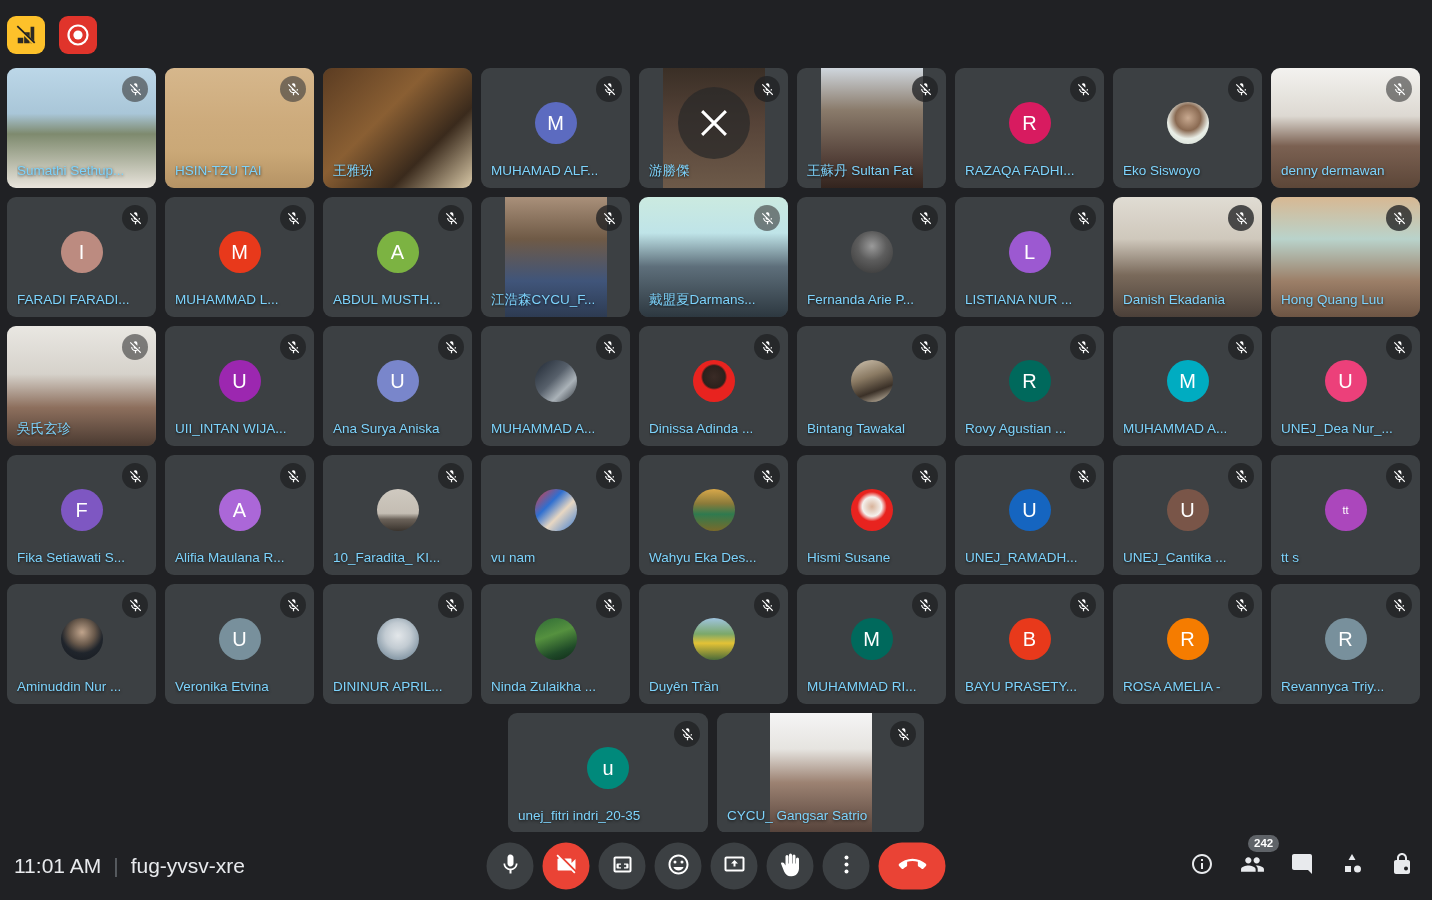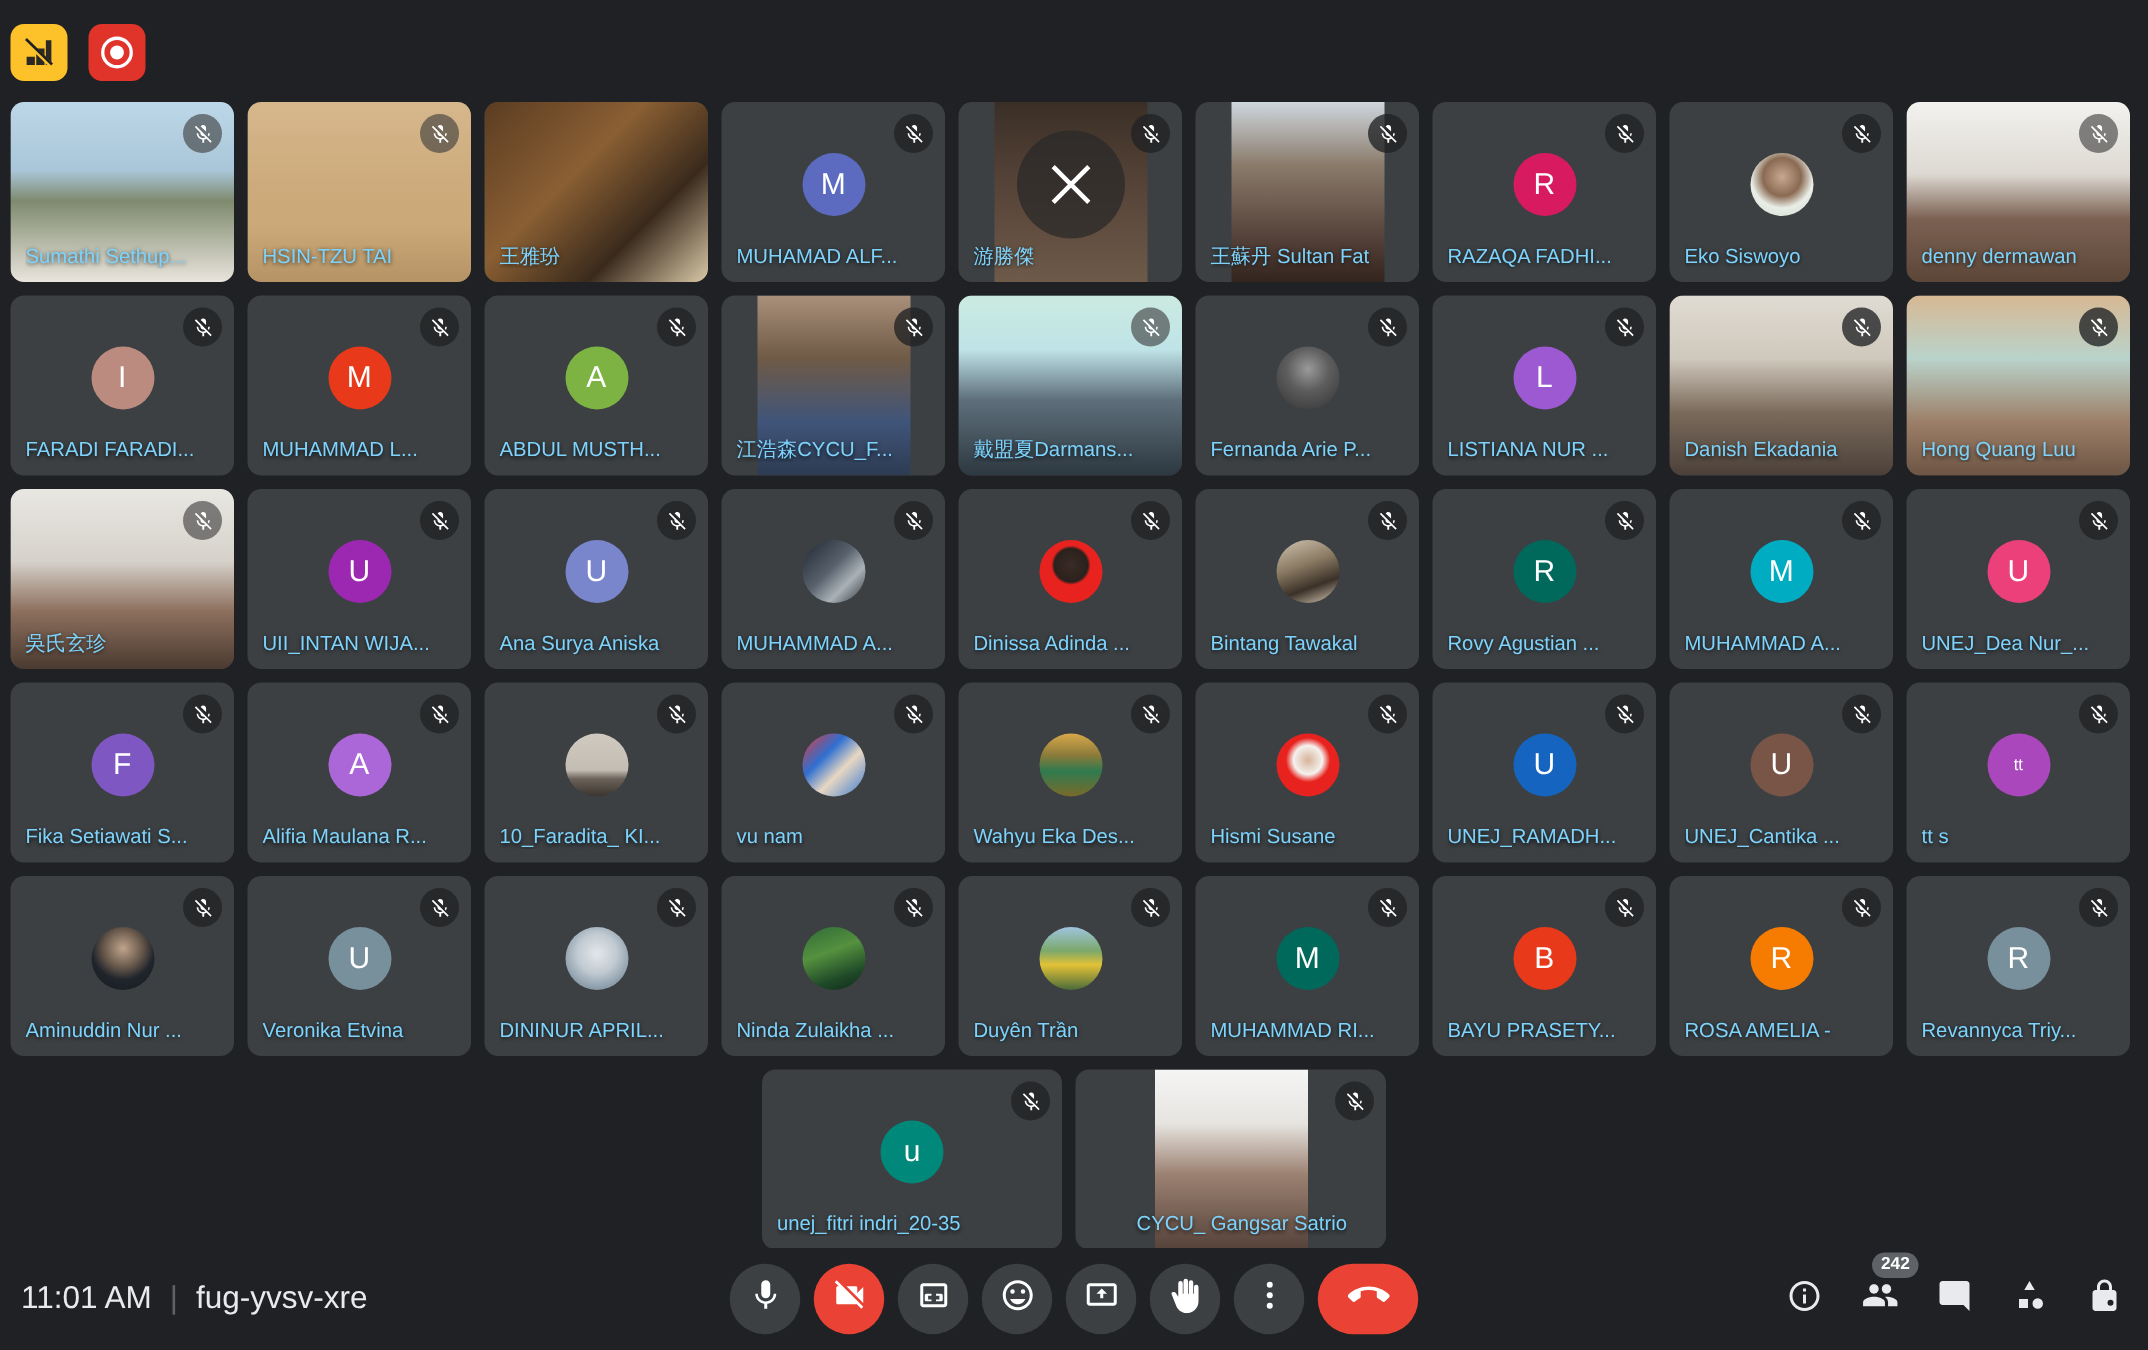--- a/index.html
+++ b/index.html
@@ -113,21 +113,21 @@
     cursor:pointer;
   }
   .cbtn.danger { background:#EA4335; }
   .cbtn.hangup { width:67px; height:47px; border-radius:24px; background:#EA4335; }
   .cbtn svg { fill:#fff; }
 
   .rightctrls {
     position:absolute; right:16px; top:50%; transform:translateY(-50%);
     display:flex; align-items:center; gap:24px;
   }
-  .rbtn { position:relative; width:26px; height:26px; display:flex; align-items:center; justify-content:center; cursor:pointer; }
+  .rbtn { position:relative; width:26px; height:26px; display:flex; align-items:center; cursor:pointer; }
   .rbtn svg { fill:#E8EAED; }
   .pbadge {
     position:absolute; top:-18px; left:8px;
     background:#5F6368; color:#fff; font-size:11.5px; font-weight:700;
     border-radius:9px; padding:1px 6px; line-height:15px;
   }
 </style>
 </head>
 <body>
 
@@ -575,21 +575,21 @@
           </div>
           <div class="tile-name">unej_fitri indri_20-35</div>
         </div>
         <div class="tile" style="width: 207px;">
           <div class="vid-inner" style="background:linear-gradient(180deg,#f5f5f5 0%,#e6e4e0 30%,#9c8272 58%,#55423a 100%)"></div>
           <div class="mic-off">
             <svg viewBox="0 0 24 24">
               <path d="M19 11h-1.7c0 .74-.16 1.43-.43 2.05l1.23 1.23c.56-.98.9-2.09.9-3.28zM14.98 11.17c0-.06.02-.11.02-.17V5c0-1.66-1.34-3-3-3-1.23 0-2.28.74-2.75 1.79l5.73 5.38zM4.27 3L3 4.27l6.01 6.01V11c0 1.66 1.33 3 2.99 3 .22 0 .44-.03.65-.08l1.66 1.66c-.71.33-1.5.52-2.31.52-2.76 0-5.3-2.1-5.3-5.1H5c0 3.41 2.72 6.23 6 6.72V21h2v-3.28c.91-.13 1.77-.45 2.54-.9L19.73 21 21 19.73 4.27 3z"></path>
             </svg>
           </div>
-          <div class="tile-name" style="right: 26px; text-align: right;">CYCU_ Gangsar Satrio</div>
+          <div class="tile-name" style="right: 47px;">CYCU_ Gangsar Satrio</div>
         </div>
       </div>
   </div>
 
   <div class="bottombar">
     <div class="meetinfo">
       <span>11:01 AM</span>
       <span class="sep">|</span>
       <span>fug-yvsv-xre</span>
     </div>

